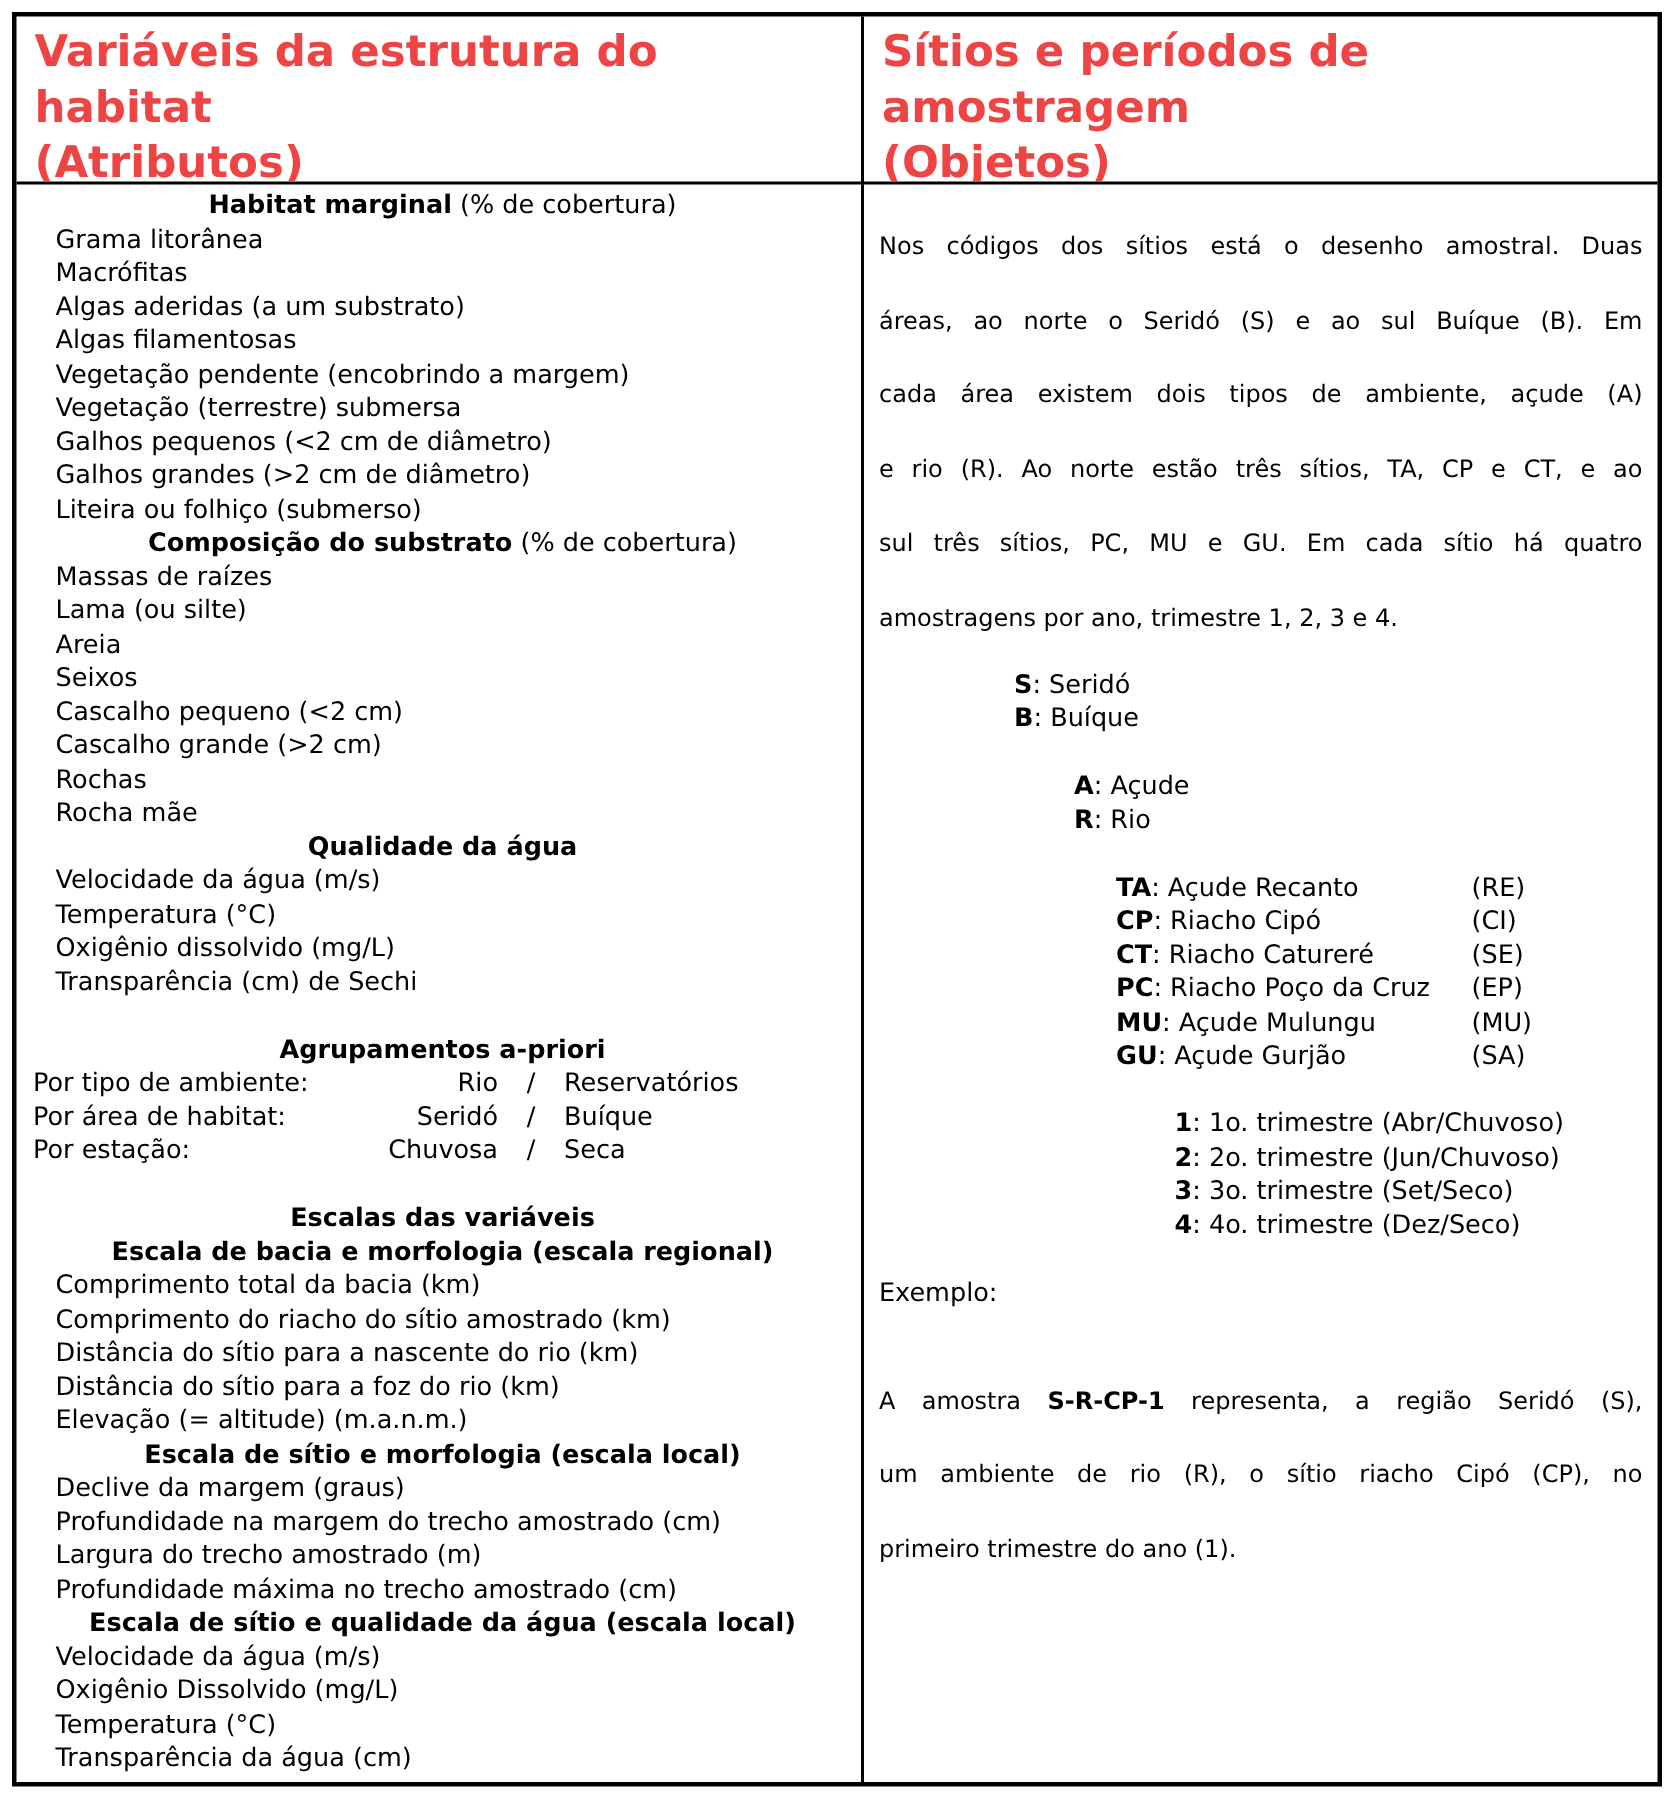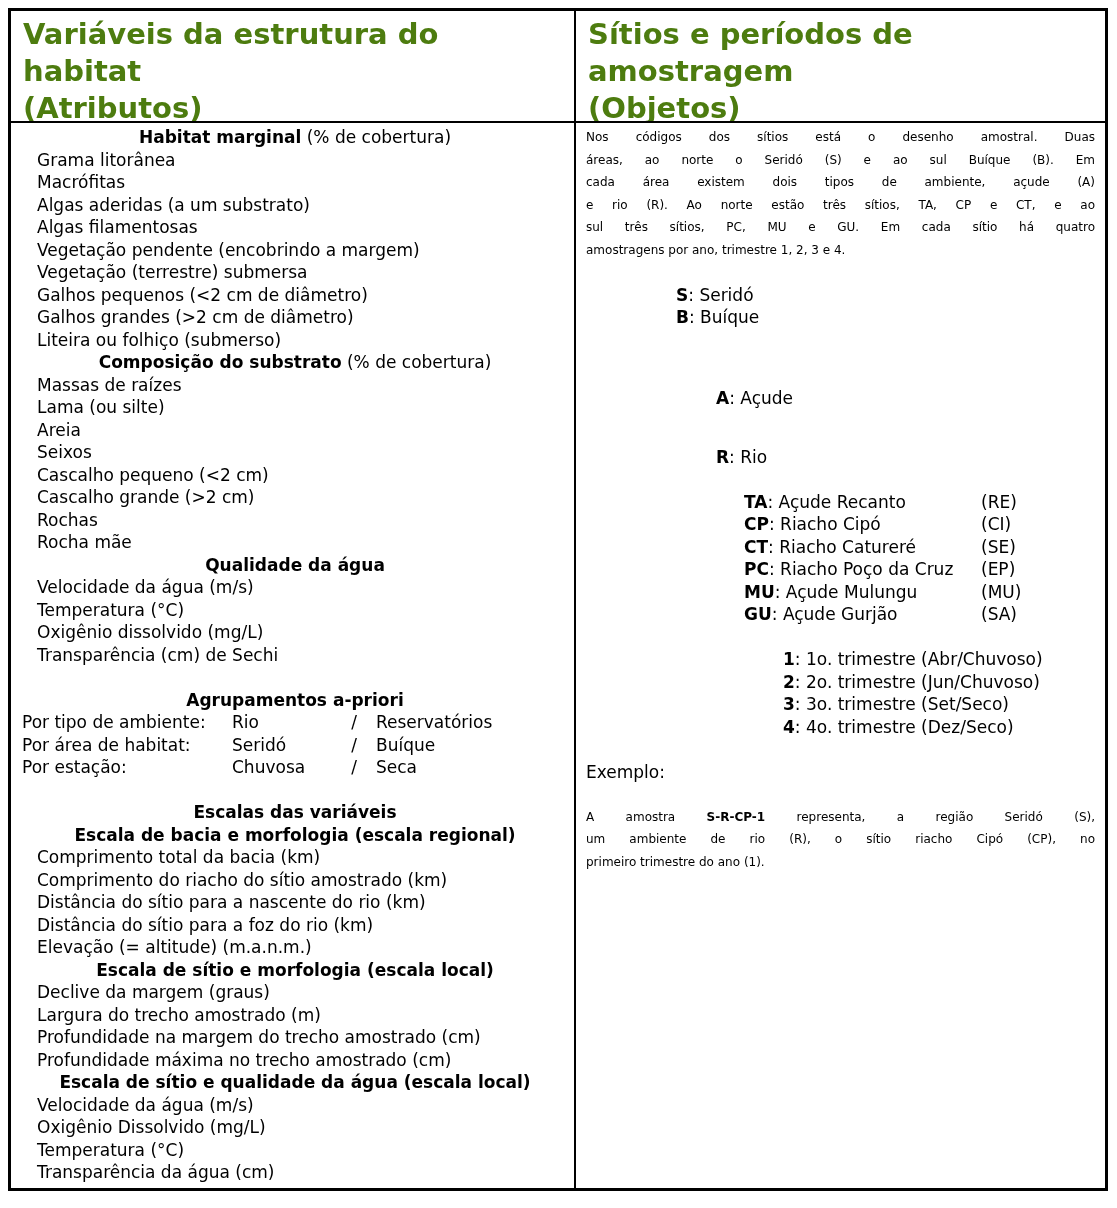--- a/index.html
+++ b/index.html
@@ -21,51 +21,52 @@
     background: #ffffff;
   }
   .cell { box-sizing: border-box; overflow: hidden; }
   .col-left  { border-right: 2px solid #000; }
   .row-head  { border-bottom: 2px solid #000; }
   .head-cell {
     padding: 5px 8px 0 12px;
     font-size: 29px;
     line-height: 37px;
     font-weight: bold;
-    color: #4d7c0f;
+    color: #ef4444;
   }
   .body-cell {
     padding: 3px 6px 0 11px;
     font-size: 17px;
     line-height: 22.5px;
   }
   .body-cell.right { padding-left: 10px; padding-right: 10px; }
   .line   { height: 22.5px; white-space: nowrap; }
   .blank  { height: 22.5px; }
   .heading { font-weight: bold; text-align: center; }
   .heading .suffix { font-weight: normal; }
   .item { padding-left: 15px; }
   .triple {
     display: grid;
     grid-template-columns: 210px 100px 44px auto;
   }
-  .triple .opt-a  { text-align: left; }
+  .triple .opt-a  { text-align: right; }
   .triple .sep    { text-align: center; }
   
   .pline {
     height: 22.5px;
-    font-size: 12px;
+    font-size: 16px;
     white-space: normal;
     text-align: justify;
     text-align-last: justify;
     overflow: hidden;
+    margin-top: 27px;
   }
   .pline.last { text-align-last: left; }
   .kv.l1 { padding-left: 90px; }
-  .kv.l2 { padding-left: 130px; margin-top: 36px; }
+  .kv.l2 { padding-left: 130px; }
   .kv.l3 { padding-left: 197px; }
   .site  { padding-left: 158px; display: flex; }
   .site .main { width: 237px; flex: 0 0 auto; }
   strong, b { font-weight: bold; }
 </style>
 </head>
 <body>
 
 <div class="tbl">
 
@@ -129,22 +130,22 @@
       <div class="blank"></div>
       <div class="line heading"><span>Escalas das variáveis</span></div>
       <div class="line heading"><span>Escala de bacia e morfologia (escala regional)</span></div>
       <div class="line item">Comprimento total da bacia (km)</div>
       <div class="line item">Comprimento do riacho do sítio amostrado (km)</div>
       <div class="line item">Distância do sítio para a nascente do rio (km)</div>
       <div class="line item">Distância do sítio para a foz do rio (km)</div>
       <div class="line item">Elevação (= altitude) (m.a.n.m.)</div>
       <div class="line heading"><span>Escala de sítio e morfologia (escala local)</span></div>
       <div class="line item">Declive da margem (graus)</div>
+      <div class="line item">Profundidade na margem do trecho amostrado (cm)</div>
       <div class="line item">Largura do trecho amostrado (m)</div>
-      <div class="line item">Profundidade na margem do trecho amostrado (cm)</div>
       <div class="line item">Profundidade máxima no trecho amostrado (cm)</div>
       <div class="line heading"><span>Escala de sítio e qualidade da água (escala local)</span></div>
       <div class="line item">Velocidade da água (m/s)</div>
       <div class="line item">Oxigênio Dissolvido (mg/L)</div>
       <div class="line item">Temperatura (°C)</div>
       <div class="line item">Transparência da água (cm)</div>
     </div>
 
   <div class="cell body-cell right" id="right-body">
       <div class="pline"><span>Nos códigos dos sítios está o desenho amostral. Duas</span></div>

